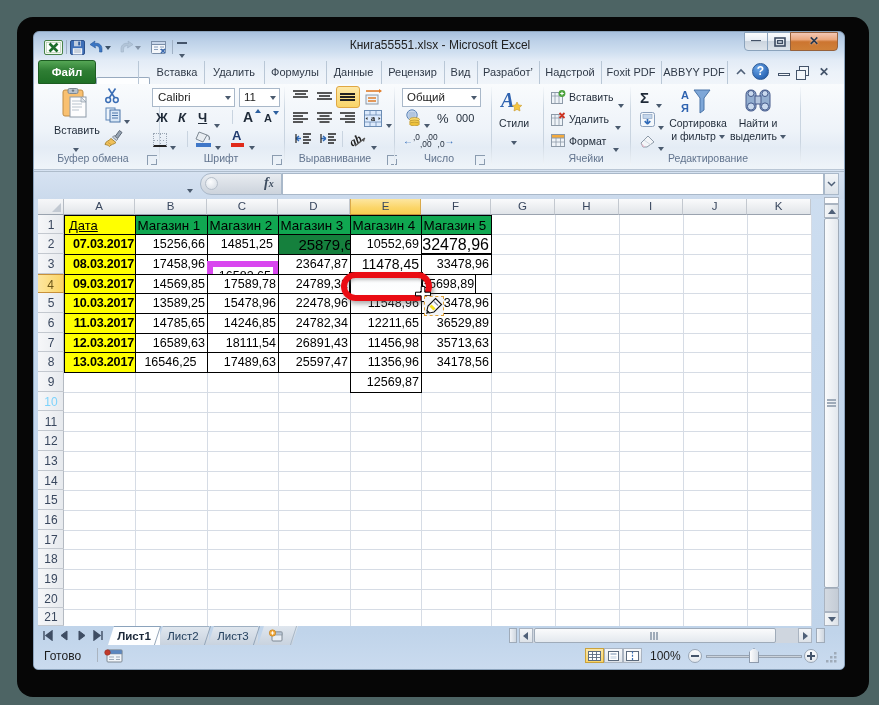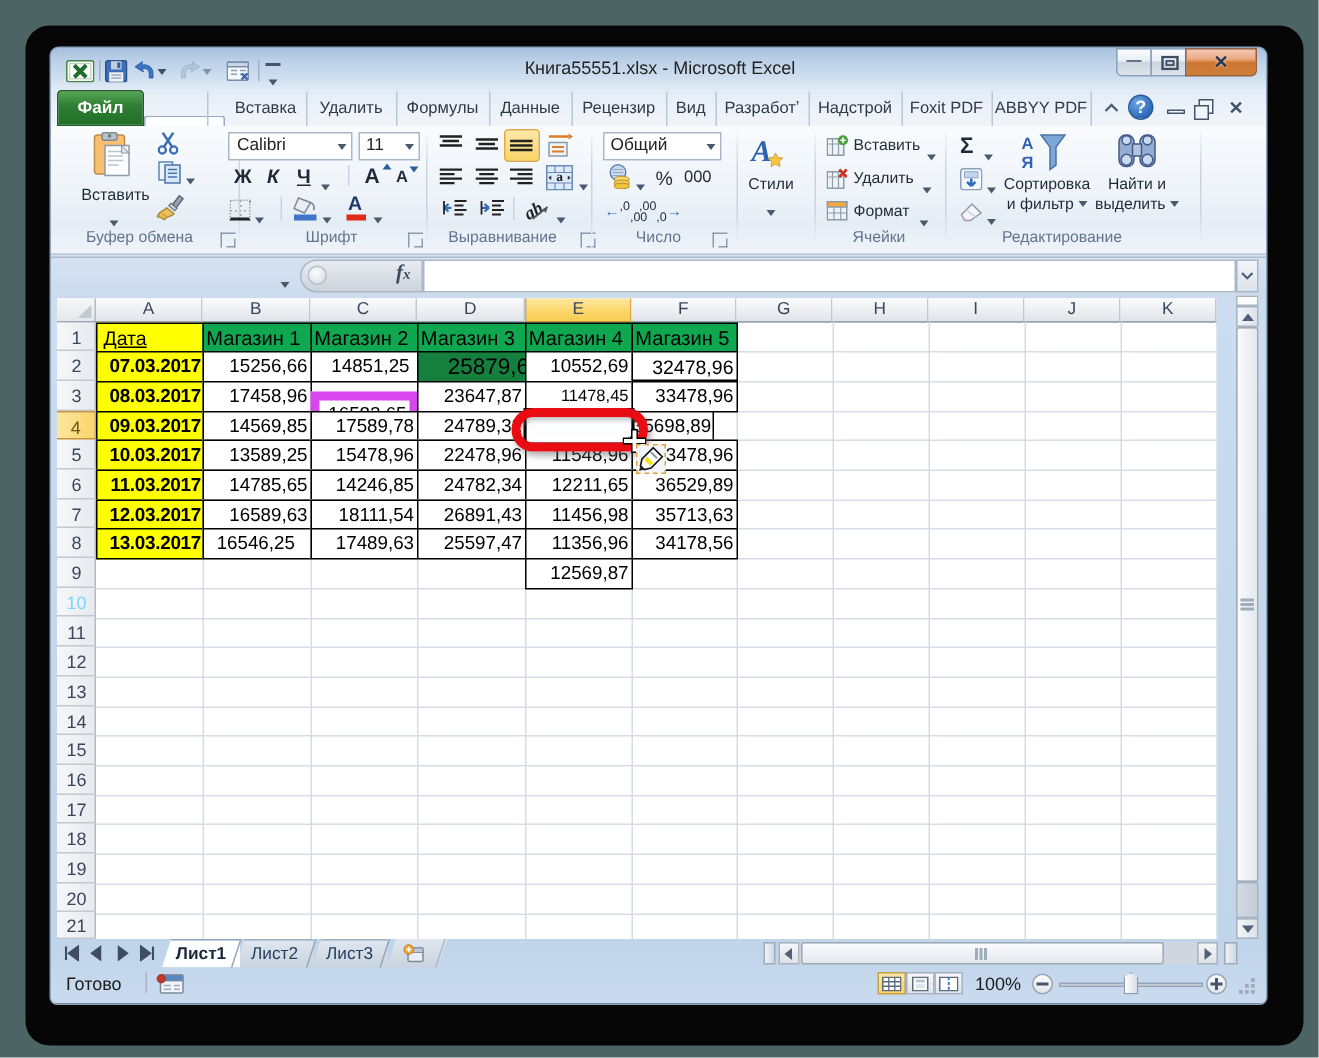--- a/index.html
+++ b/index.html
@@ -404,26 +404,26 @@
 <div class="cell" style="left:135px;top:214.5px;width:73px;height:20.7px;background:#10a751;border:1px solid #000;text-align:left;padding-left:1.5px;font-size:13.4px;line-height:19.7px;">Магазин 1</div>
 <div class="cell" style="left:207px;top:214.5px;width:72px;height:20.7px;background:#10a751;border:1px solid #000;text-align:left;padding-left:1.5px;font-size:13.4px;line-height:19.7px;">Магазин 2</div>
 <div class="cell" style="left:278px;top:214.5px;width:73px;height:20.7px;background:#10a751;border:1px solid #000;text-align:left;padding-left:1.5px;font-size:13.4px;line-height:19.7px;">Магазин 3</div>
 <div class="cell" style="left:350px;top:214.5px;width:72px;height:20.7px;background:#10a751;border:1px solid #000;text-align:left;padding-left:1.5px;font-size:13.4px;line-height:19.7px;">Магазин 4</div>
 <div class="cell" style="left:421px;top:214.5px;width:71px;height:20.7px;background:#10a751;border:1px solid #000;text-align:left;padding-left:1.5px;font-size:13.4px;line-height:19.7px;">Магазин 5</div>
 <div class="cell" style="left:64px;top:234.2px;width:72px;height:20.7px;background:#ffff00;border:1px solid #000;text-align:right;padding-right:1px;font-size:12.6px;font-weight:bold;letter-spacing:-0.2px;line-height:19.7px;">07.03.2017</div>
 <div class="cell" style="left:135px;top:234.2px;width:73px;height:20.7px;background:#fff;border:1px solid #000;text-align:right;padding-right:2px;font-size:12.5px;line-height:19.7px;">15256,66</div>
 <div class="cell" style="left:207px;top:234.2px;width:80px;height:20.7px;background:#fff;border:1px solid #000;text-align:right;padding-right:13px;font-size:12.5px;line-height:19.7px;">14851,25</div>
 <div class="cell" style="left:278px;top:234.2px;width:86px;height:20.7px;background:#15803d;border:1px solid #000;text-align:right;padding-right:2px;font-size:15px;line-height:19.7px;">25879,69</div>
 <div class="cell" style="left:350px;top:234.2px;width:72px;height:20.7px;background:#fff;border:1px solid #000;text-align:right;padding-right:2px;font-size:12.5px;line-height:19.7px;">10552,69</div>
-<div class="cell" style="left:421px;top:234.2px;width:71px;height:20px;background:#fff;border:1px solid #000;text-align:right;padding-right:2px;font-size:13px;line-height:19.7px;">32478,96</div>
+<div class="cell" style="left:421px;top:234.2px;width:71px;height:20px;background:#fff;border:1px solid #000;text-align:right;padding-right:2px;font-size:16px;line-height:19.7px;">32478,96</div>
 <div class="cell" style="left:64px;top:253.9px;width:72px;height:20.7px;background:#ffff00;border:1px solid #000;text-align:right;padding-right:1px;font-size:12.6px;font-weight:bold;letter-spacing:-0.2px;line-height:19.7px;">08.03.2017</div>
 <div class="cell" style="left:135px;top:253.9px;width:73px;height:20.7px;background:#fff;border:1px solid #000;text-align:right;padding-right:2px;font-size:12.5px;line-height:19.7px;">17458,96</div>
 <div class="cell" style="left:207px;top:261px;width:72px;height:20.7px;background:#fff;border:6px solid #d946ef;text-align:right;padding-right:2px;font-size:12.5px;line-height:19.7px;">16582,65</div>
 <div class="cell" style="left:278px;top:253.9px;width:73px;height:20.7px;background:#fff;border:1px solid #000;text-align:right;padding-right:2px;font-size:12.5px;line-height:19.7px;">23647,87</div>
-<div class="cell" style="left:350px;top:253.9px;width:72px;height:20.7px;background:#fff;border:1px solid #000;text-align:right;padding-right:2px;font-size:11px;line-height:19.7px;">11478,45</div>
+<div class="cell" style="left:350px;top:253.9px;width:72px;height:20.7px;background:#fff;border:1px solid #000;text-align:right;padding-right:2px;font-size:14px;line-height:19.7px;">11478,45</div>
 <div class="cell" style="left:421px;top:253.9px;width:71px;height:20.7px;background:#fff;border:1px solid #000;text-align:right;padding-right:2px;font-size:12.5px;line-height:19.7px;">33478,96</div>
 <div class="cell" style="left:64px;top:273.6px;width:72px;height:20.7px;background:#ffff00;border:1px solid #000;text-align:right;padding-right:1px;font-size:12.6px;font-weight:bold;letter-spacing:-0.2px;line-height:19.7px;">09.03.2017</div>
 <div class="cell" style="left:135px;top:273.6px;width:73px;height:20.7px;background:#fff;border:1px solid #000;text-align:right;padding-right:2px;font-size:12.5px;line-height:19.7px;">14569,85</div>
 <div class="cell" style="left:207px;top:273.6px;width:72px;height:20.7px;background:#fff;border:1px solid #000;text-align:right;padding-right:2px;font-size:12.5px;line-height:19.7px;">17589,78</div>
 <div class="cell" style="left:278px;top:273.6px;width:73px;height:20.7px;background:#fff;border:1px solid #000;text-align:right;padding-right:2px;font-size:12.5px;line-height:19.7px;">24789,32</div>
 <div class="cell" style="left:350px;top:273.6px;width:72px;height:20.7px;background:#fff;border:1px solid #000;text-align:right;padding-right:2px;font-size:12.5px;line-height:19.7px;"></div>
 <div class="cell" style="left:421px;top:273.6px;width:55px;height:20.7px;background:#fff;border:1px solid #000;text-align:center;padding-right:2px;font-size:12.5px;line-height:19.7px;">35698,89</div>
 <div class="cell" style="left:64px;top:293.3px;width:72px;height:20.7px;background:#ffff00;border:1px solid #000;text-align:right;padding-right:1px;font-size:12.6px;font-weight:bold;letter-spacing:-0.2px;line-height:19.7px;">10.03.2017</div>
 <div class="cell" style="left:135px;top:293.3px;width:73px;height:20.7px;background:#fff;border:1px solid #000;text-align:right;padding-right:2px;font-size:12.5px;line-height:19.7px;">13589,25</div>
 <div class="cell" style="left:207px;top:293.3px;width:72px;height:20.7px;background:#fff;border:1px solid #000;text-align:right;padding-right:2px;font-size:12.5px;line-height:19.7px;">15478,96</div>

